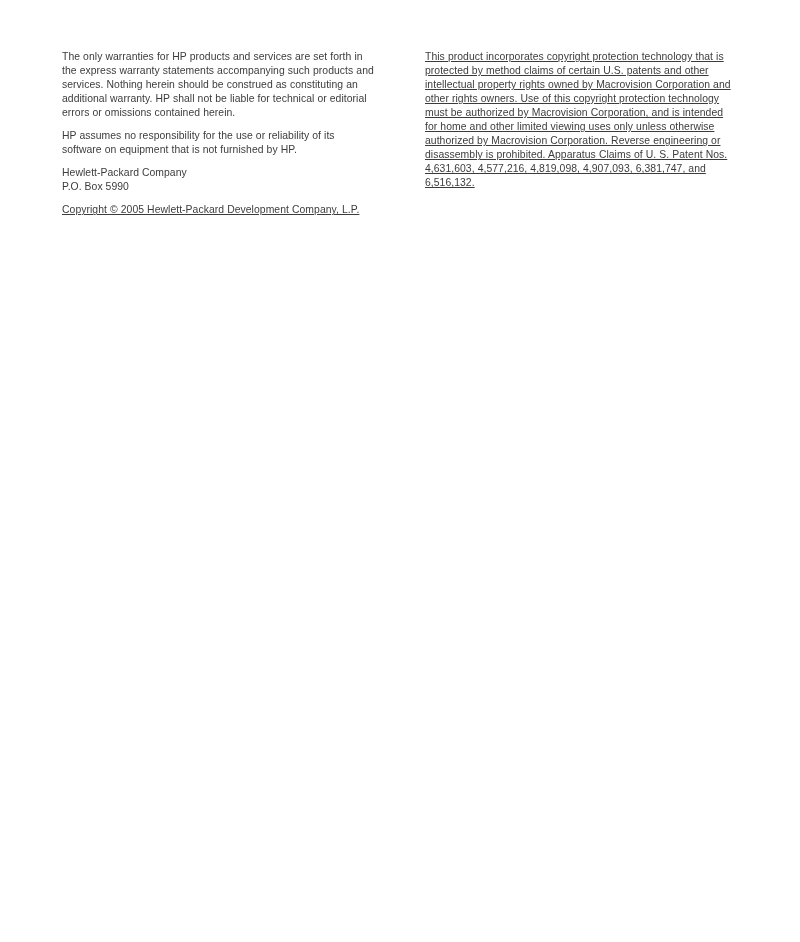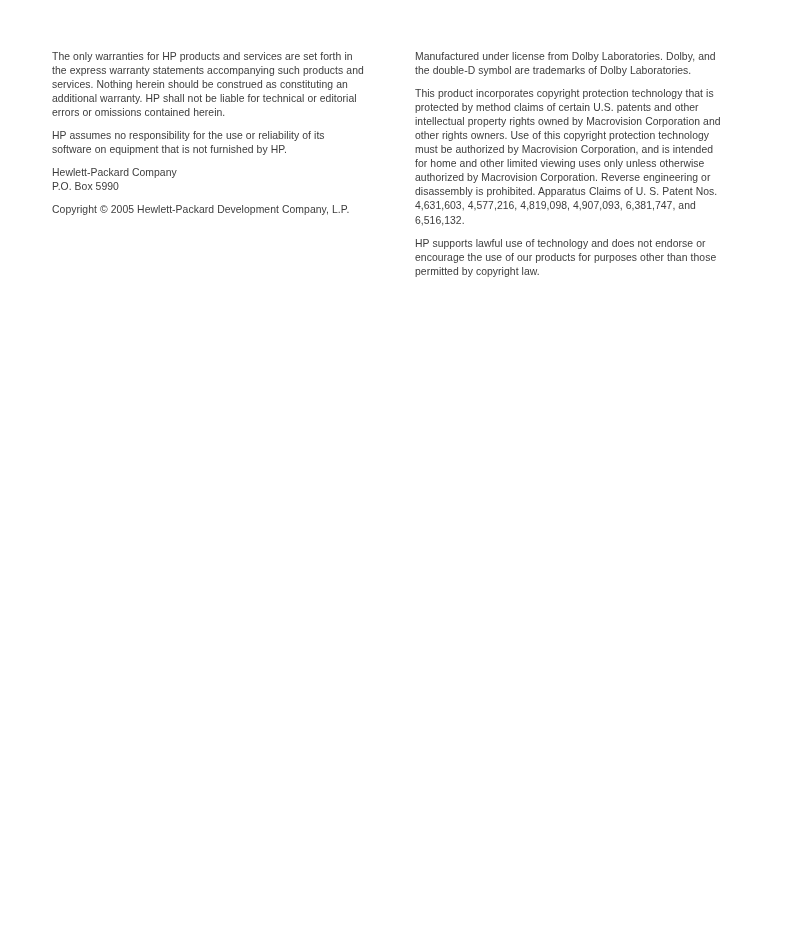--- a/index.html
+++ b/index.html
@@ -18,21 +18,21 @@
 
   .page {
     position: absolute;
     inset: 0;
     background: #ffffff;
   }
 
   .columns {
     position: absolute;
     top: 50px;
-    left: 52px;
+    left: 62px;
     width: 676px;
     display: flex;
     flex-direction: row;
     gap: 51px;
   }
 
   .col {
     width: 312px;
   }
 
@@ -45,20 +45,21 @@
     font-size: 10.4px;
     line-height: 14.05px;
     letter-spacing: 0.005em;
     color: #3c3c3c;
     text-align: left;
     word-spacing: 0.01em;
   }
 
   p.para:last-child {
     margin-bottom: 0;
+    text-decoration: underline;
   }
 
   .addr-block {
     margin: 0 0 9px 0;
   }
 
   .addr-line {
     margin: 0;
     font-size: 10.4px;
     line-height: 14.05px;
@@ -78,19 +79,17 @@
 
       <div class="addr-block">
         <p class="addr-line">Hewlett-Packard Company</p>
         <p class="addr-line">P.O. Box 5990</p>
       </div>
 
       <p class="para">Copyright © 2005 Hewlett-Packard Development Company, L.P.</p>
     </div>
 
     <div class="col col-right">
-      <p class="para">Manufactured under license from Dolby Laboratories. Dolby, and the double-D symbol are trademarks of Dolby Laboratories.</p>
       <p class="para">This product incorporates copyright protection technology that is protected by method claims of certain U.S. patents and other intellectual property rights owned by Macrovision Corporation and other rights owners. Use of this copyright protection technology must be authorized by Macrovision Corporation, and is intended for home and other limited viewing uses only unless otherwise authorized by Macrovision Corporation. Reverse engineering or disassembly is prohibited. Apparatus Claims of U. S. Patent Nos. 4,631,603, 4,577,216, 4,819,098, 4,907,093, 6,381,747, and 6,516,132.</p>
-      <p class="para">HP supports lawful use of technology and does not endorse or encourage the use of our products for purposes other than those permitted by copyright law.</p>
     </div>
 
   </div>
 </div>
 
 </body></html>

